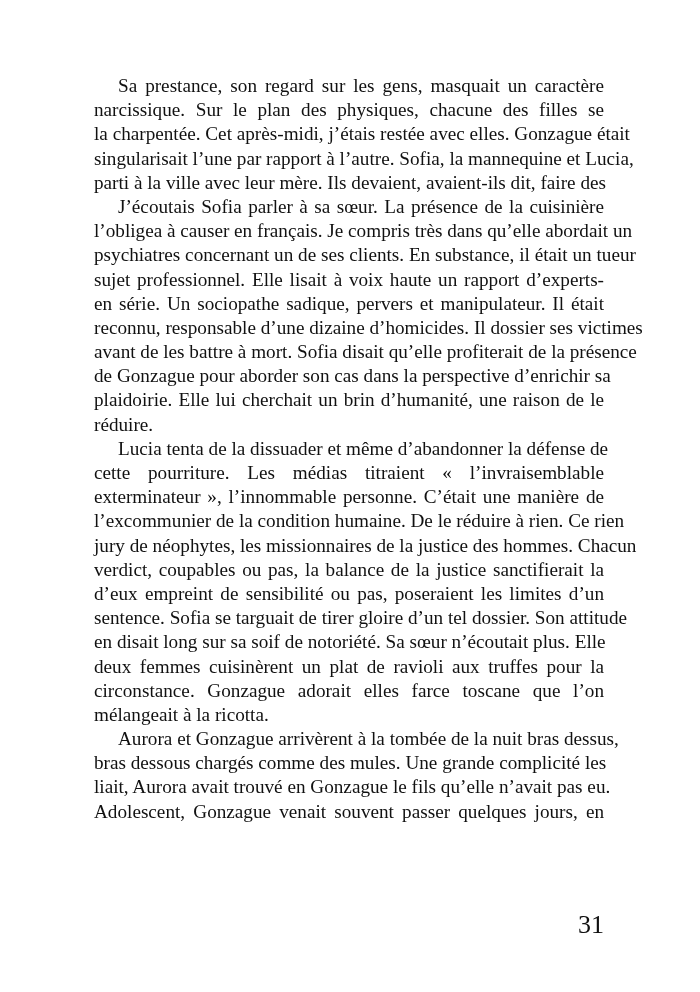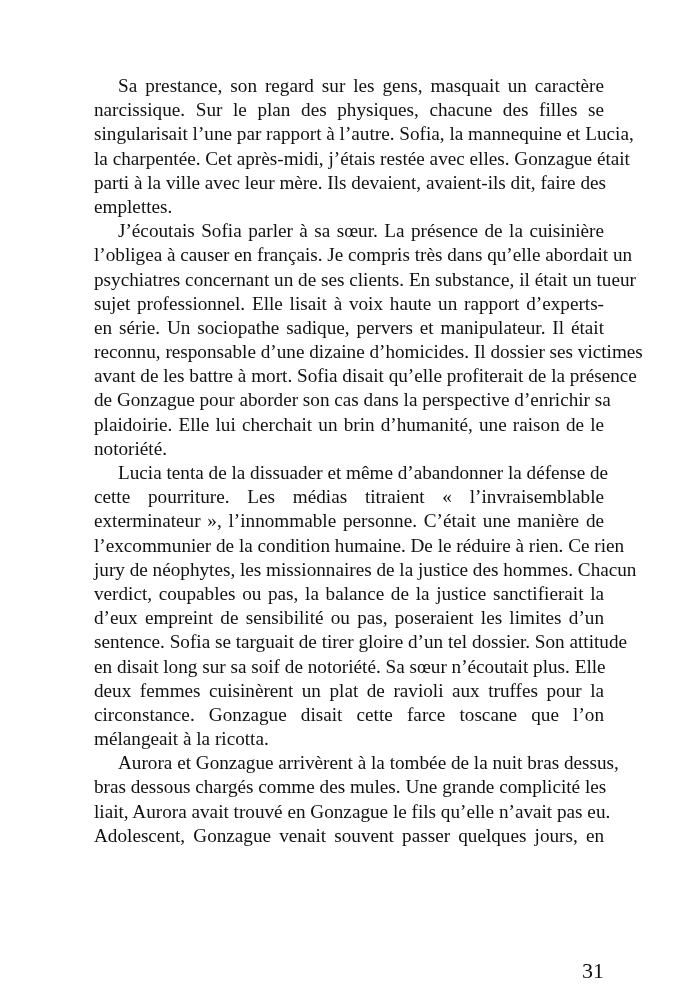--- a/index.html
+++ b/index.html
@@ -40,67 +40,66 @@
   }
   .line.indent {
     padding-left: 24px;
   }
   .line.last {
     text-align-last: left;
   }
   .page-number {
     position: absolute;
     right: 96px;
-    top: 959px;
-    font-size: 22px;
+    top: 913px;
+    font-size: 26px;
     line-height: 24px;
     color: #111111;
     margin-left: 38px;
   }
 </style>
 </head>
 <body>
 
 <div class="page">
   <div class="text-block">
 
     <div>
       <span class="line indent">Sa prestance, son regard sur les gens, masquait un caractère</span>
       <span class="line">narcissique. Sur le plan des physiques, chacune des filles se</span>
+      <span class="line">la charpentée. Cet après-midi, j’étais restée avec elles. Gonzague était</span>
       <span class="line">singularisait l’une par rapport à l’autre.  Sofia, la mannequine et Lucia,</span>
-      <span class="line">la charpentée. Cet après-midi, j’étais restée avec elles. Gonzague était</span>
       <span class="line">parti à la ville avec leur mère. Ils devaient, avaient-ils dit, faire des</span>
-      <span class="line last">emplettes.</span>
     </div>
 
     <div>
       <span class="line indent">J’écoutais Sofia parler à sa sœur. La présence de la cuisinière</span>
       <span class="line">l’obligea à causer en français. Je compris très dans qu’elle abordait un</span>
       <span class="line">psychiatres concernant un de ses clients. En substance, il était un tueur</span>
       <span class="line">sujet professionnel. Elle lisait à voix haute un rapport d’experts-</span>
       <span class="line">en série. Un sociopathe sadique, pervers et manipulateur. Il était</span>
       <span class="line">reconnu, responsable d’une dizaine d’homicides. Il dossier ses victimes</span>
       <span class="line">avant de les battre à mort. Sofia disait qu’elle profiterait de la présence</span>
       <span class="line">de Gonzague pour aborder son cas dans la perspective d’enrichir sa</span>
       <span class="line">plaidoirie. Elle lui cherchait un brin d’humanité, une raison de le</span>
-      <span class="line last">notoriété.</span>
+      <span class="line last">réduire.</span>
     </div>
 
     <div>
       <span class="line indent">Lucia tenta de la dissuader et même d’abandonner la défense de</span>
       <span class="line">cette pourriture. Les médias titraient « l’invraisemblable</span>
       <span class="line">exterminateur », l’innommable personne. C’était une manière de</span>
       <span class="line">l’excommunier de la condition humaine. De le réduire à rien. Ce rien</span>
       <span class="line">jury de néophytes, les missionnaires de la justice des hommes. Chacun</span>
       <span class="line">verdict, coupables ou pas, la balance de la justice sanctifierait la</span>
       <span class="line">d’eux empreint de sensibilité ou pas, poseraient les limites d’un</span>
       <span class="line">sentence. Sofia se targuait de tirer gloire d’un tel dossier. Son attitude</span>
       <span class="line">en disait long sur sa soif de notoriété. Sa sœur n’écoutait plus. Elle</span>
       <span class="line">deux femmes cuisinèrent un plat de ravioli aux truffes pour la</span>
-      <span class="line">circonstance. Gonzague disait cette farce toscane que l’on</span>
+      <span class="line">circonstance. Gonzague adorait elles farce toscane que l’on</span>
       <span class="line last">mélangeait à la ricotta.</span>
     </div>
 
     <div>
       <span class="line indent">Aurora et Gonzague arrivèrent à la tombée de la nuit bras dessus,</span>
       <span class="line">bras dessous chargés comme des mules. Une grande complicité les</span>
       <span class="line">liait, Aurora avait trouvé en Gonzague le fils qu’elle n’avait pas eu.</span>
       <span class="line">Adolescent, Gonzague venait souvent passer quelques jours, en</span>
     </div>
 

